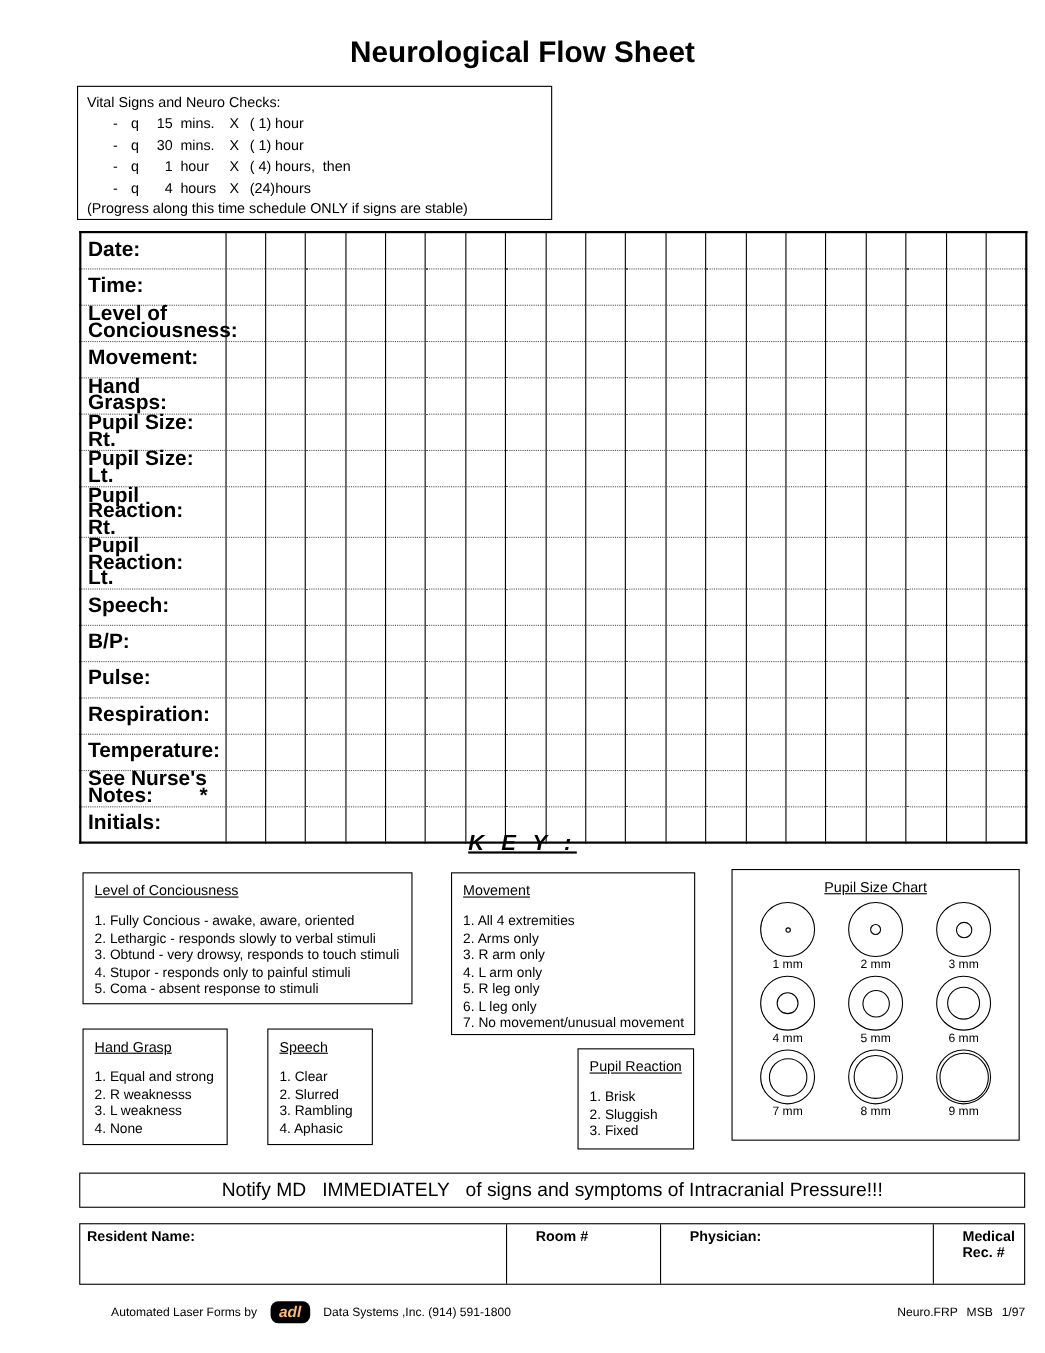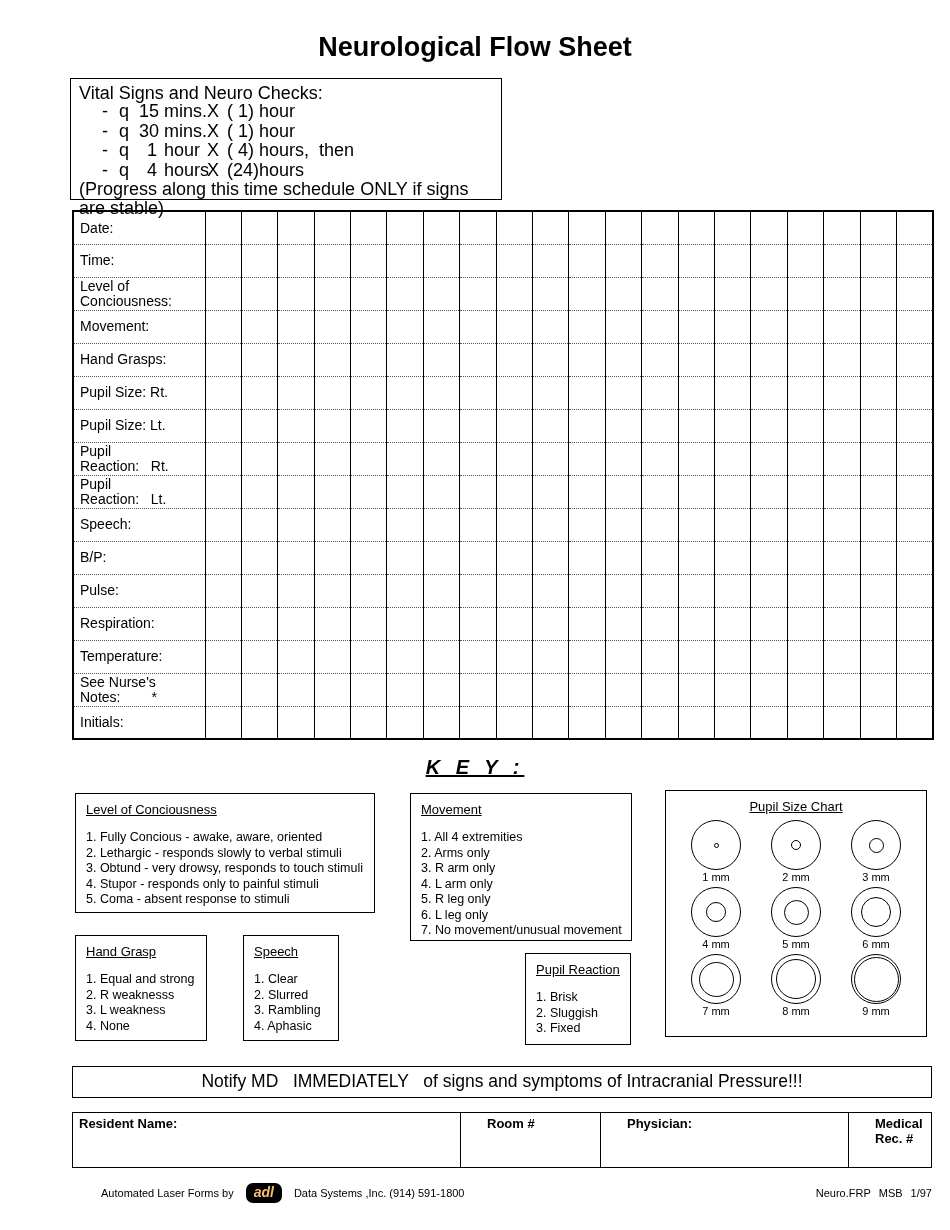--- a/index.html
+++ b/index.html
@@ -11,21 +11,21 @@
   .page { position:absolute; inset:0; }
 
   .title {
     position:absolute; top:32px; left:0; width:100%;
     text-align:center; font-size:27px; font-weight:bold;
   }
 
   
   .vital-box {
     position:absolute; left:70px; top:78px; width:432px; height:122px;
-    border:1px solid #000; padding:5px 8px 4px 8px; font-size:18px;
+    border:1px solid #000; padding:5px 8px 4px 8px; font-size:13px;
   }
   .vital-heading { line-height:18px; }
   .sched-row {
     display:grid;
     grid-template-columns: 24px 22px 20px 40px 28px auto;
     padding-left:14px; line-height:19.5px; white-space:pre;
   }
   .sc-dash { text-align:center; }
   .sc-freq { padding-left:2px; }
   .sc-num  { text-align:right; padding-right:2px; }
@@ -39,21 +39,21 @@
     border-collapse:collapse; table-layout:fixed;
     border:2px solid #000;
   }
   .flow-grid td {
     border-left:1px solid #000;
     border-bottom:1px dotted #555;
     height:33px;
     vertical-align:middle;
   }
   .row-label {
-    width:132px; font-weight:normal; font-size:14px;
+    width:132px; font-weight:bold; font-size:19px;
     padding:1px 3px 1px 6px; line-height:14.5px; white-space:pre-wrap;
   }
 
   
   .key-heading {
     position:absolute; top:756px; left:0; width:100%;
     text-align:center; font-size:20px; font-weight:bold; font-style:italic;
     text-decoration:underline; letter-spacing:5px;
   }
   .key-box {

